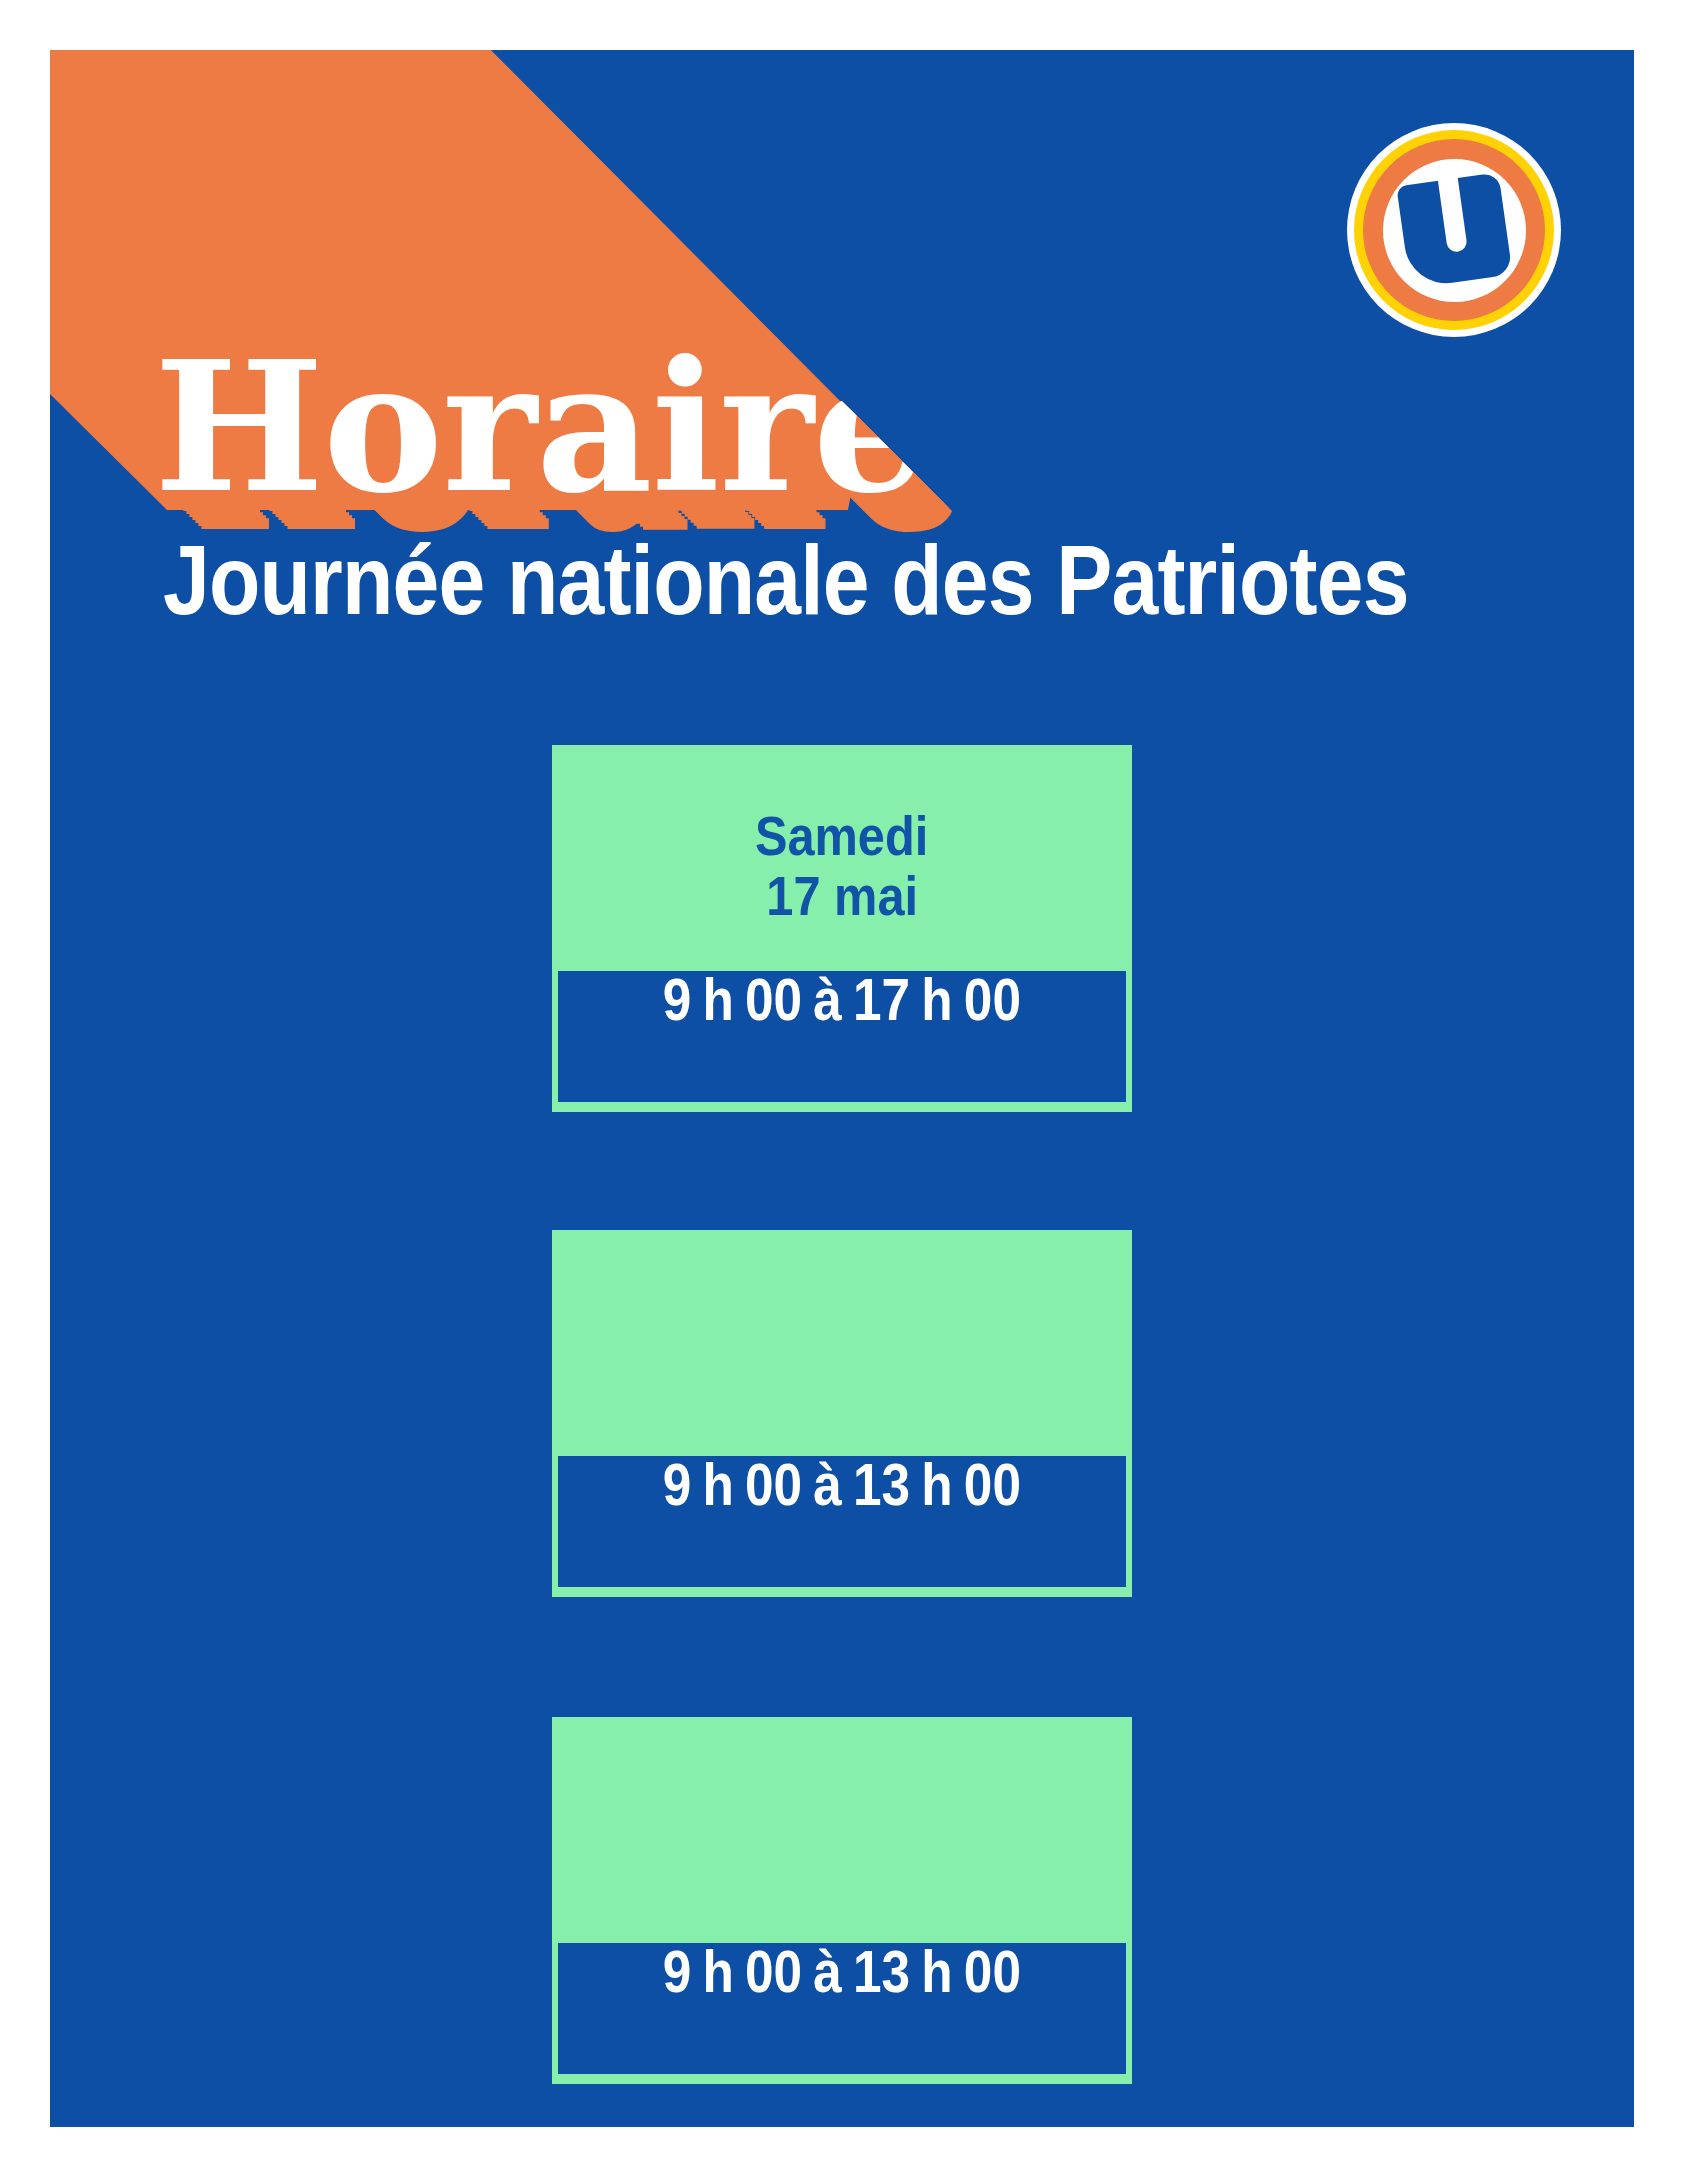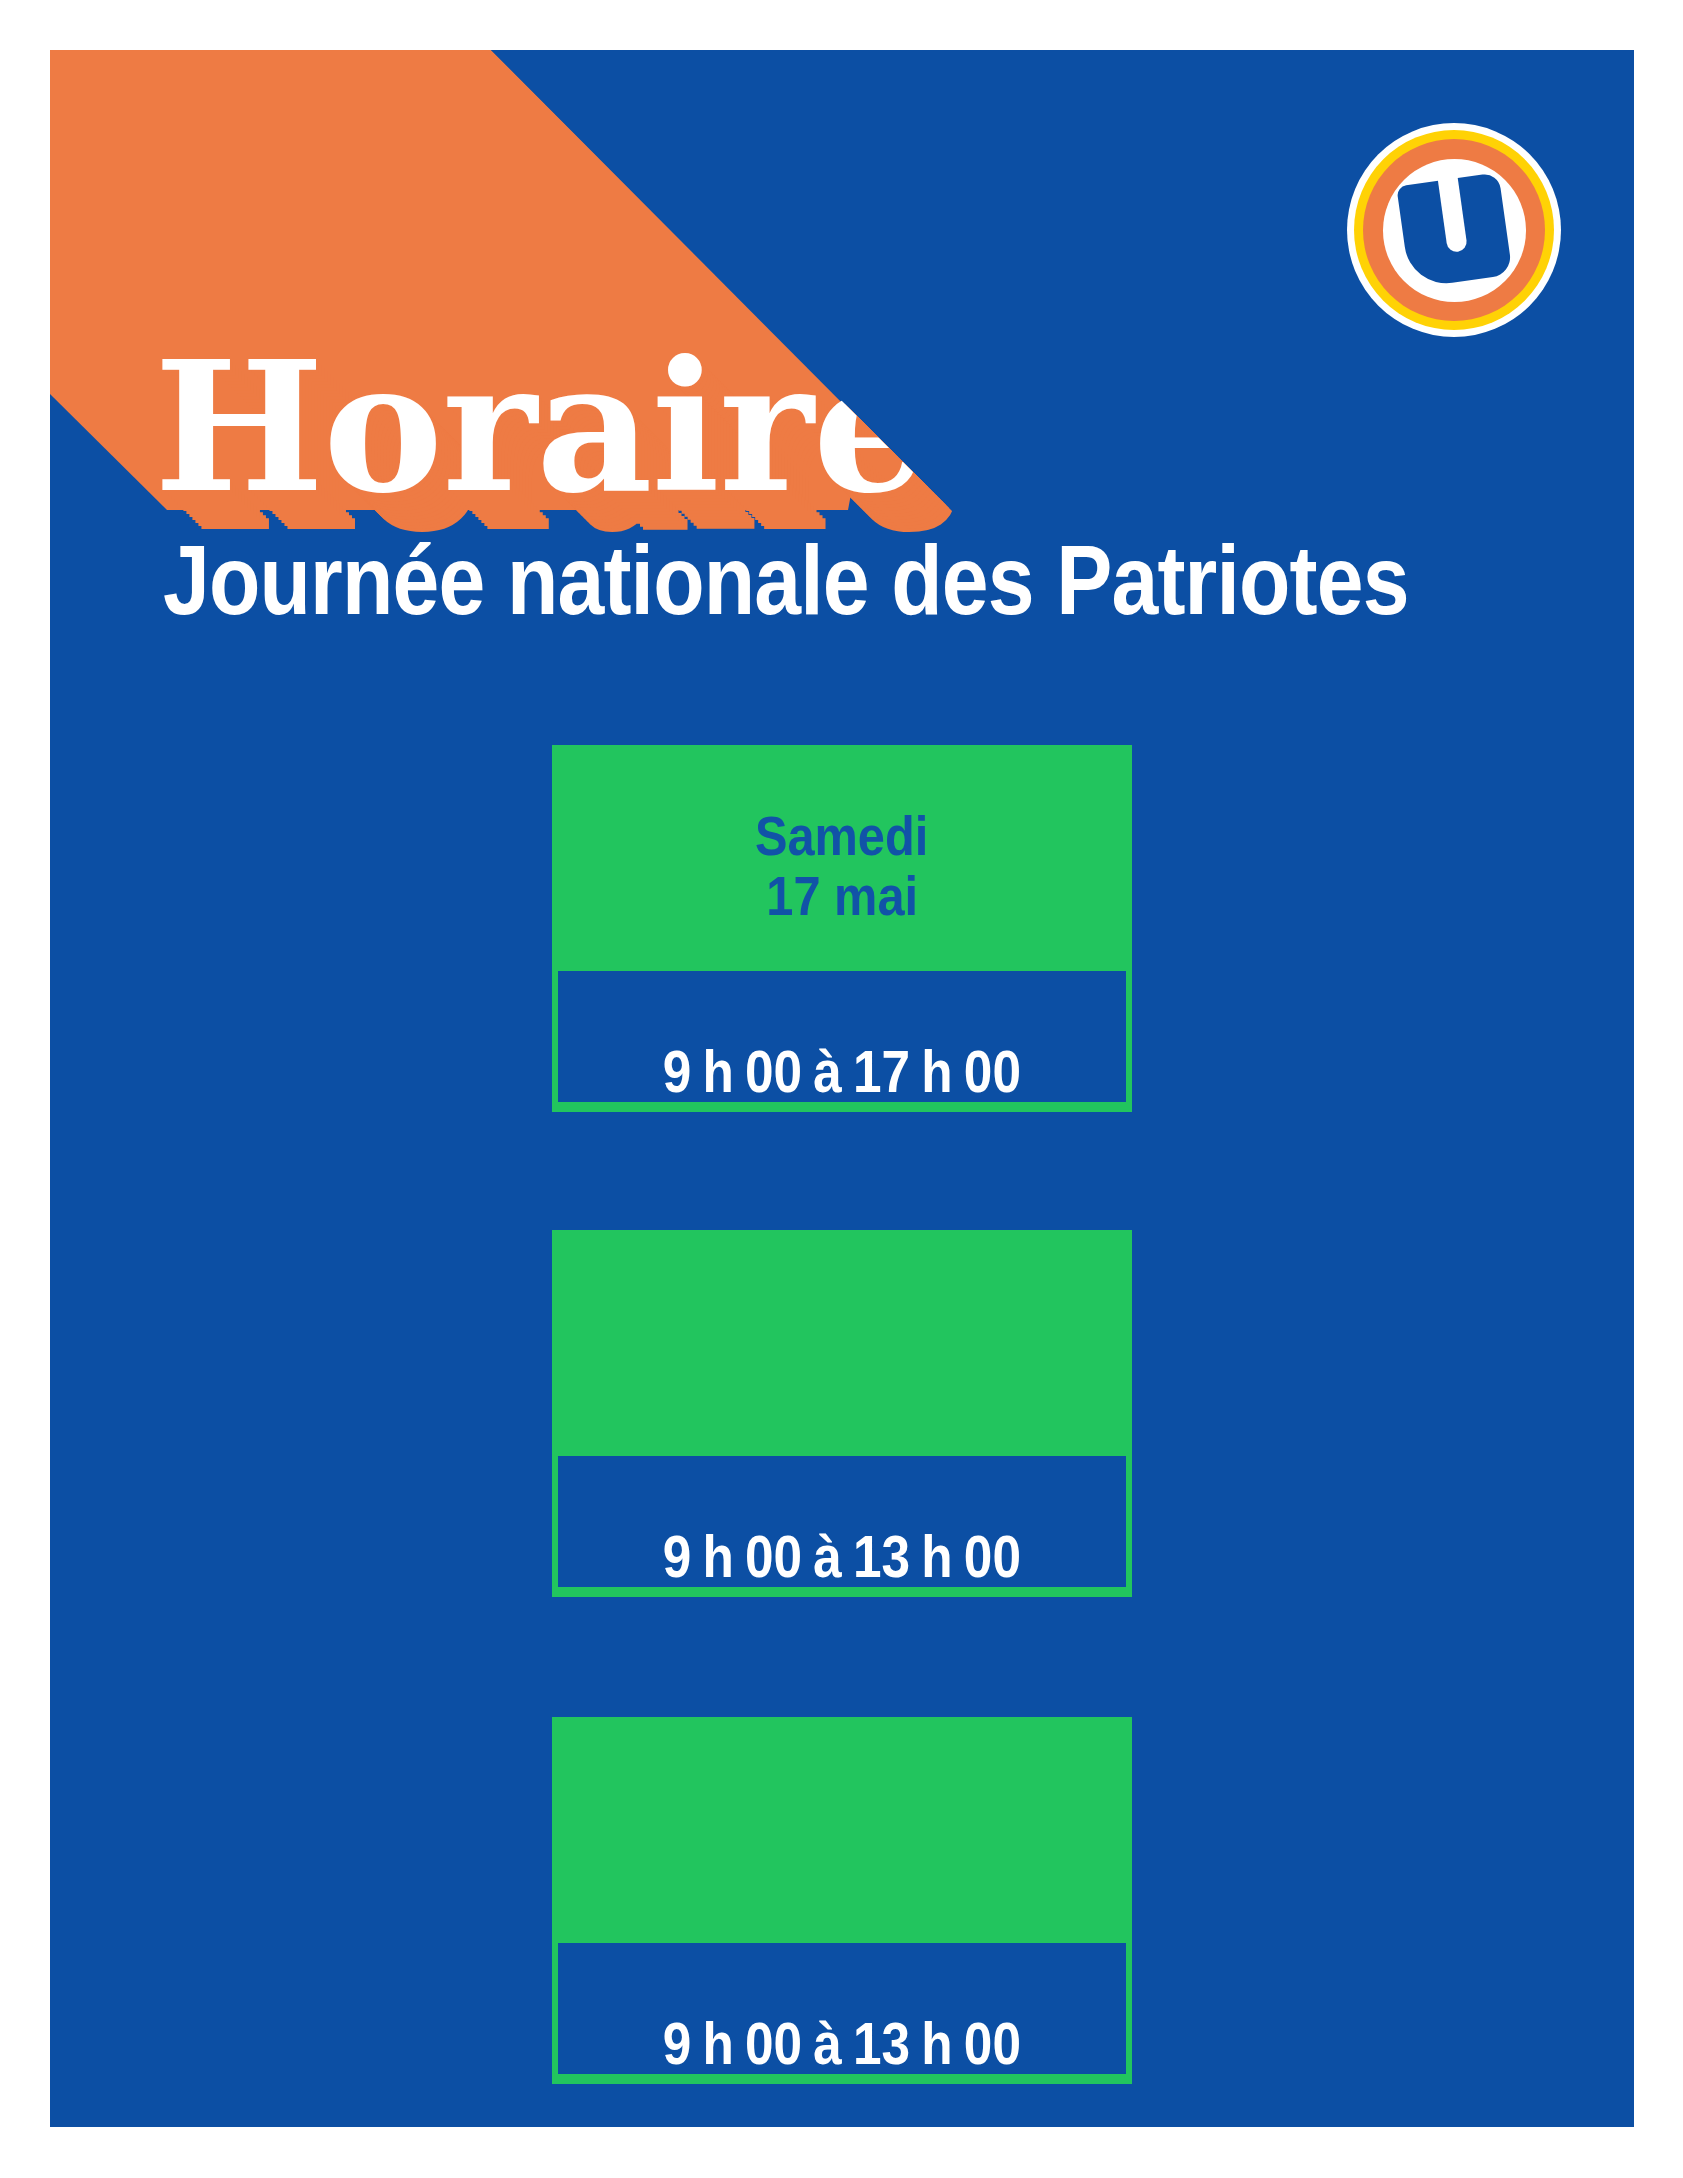--- a/index.html
+++ b/index.html
@@ -52,33 +52,33 @@
     color:transparent; 
     font-size:0;
   }
   .u-slot {
     position:absolute; left:42px; top:-2px; width:20px; height:75px;
     background:#ffffff; border-radius:0 0 10px 10px;
   }
 
   
   .card {
-    position:absolute; left:502px; width:580px; height:367px; background:#22c55e;
+    position:absolute; left:502px; width:580px; height:367px; background:#86efac;
   }
   .card-1 { top:695px; } .card-2 { top:1180px; } .card-3 { top:1667px; }
   .card-title {
     height:229px; display:flex; flex-direction:column;
     align-items:center; justify-content:center; padding-top:12px;
     color:#1153A7; font-weight:bold; font-size:56px; line-height:1.07;
     text-align:center;
   }
   .card-title span { display:inline-block; transform:scaleX(0.87); white-space:nowrap; }
   .hours-banner {
     position:absolute; left:6px; right:6px; bottom:10px; height:131px;
-    background:#0C4FA4; display:flex; align-items:flex-end; justify-content:center;
+    background:#0C4FA4; display:flex; align-items:flex-start; justify-content:center;
   }
   .hours-banner span {
     color:#ffffff; font-weight:bold; font-size:59px; line-height:1;
     white-space:nowrap; word-spacing:-0.06em;
     display:inline-block; transform:scaleX(0.87);
   }
 </style>
 </head>
 <body>
 

